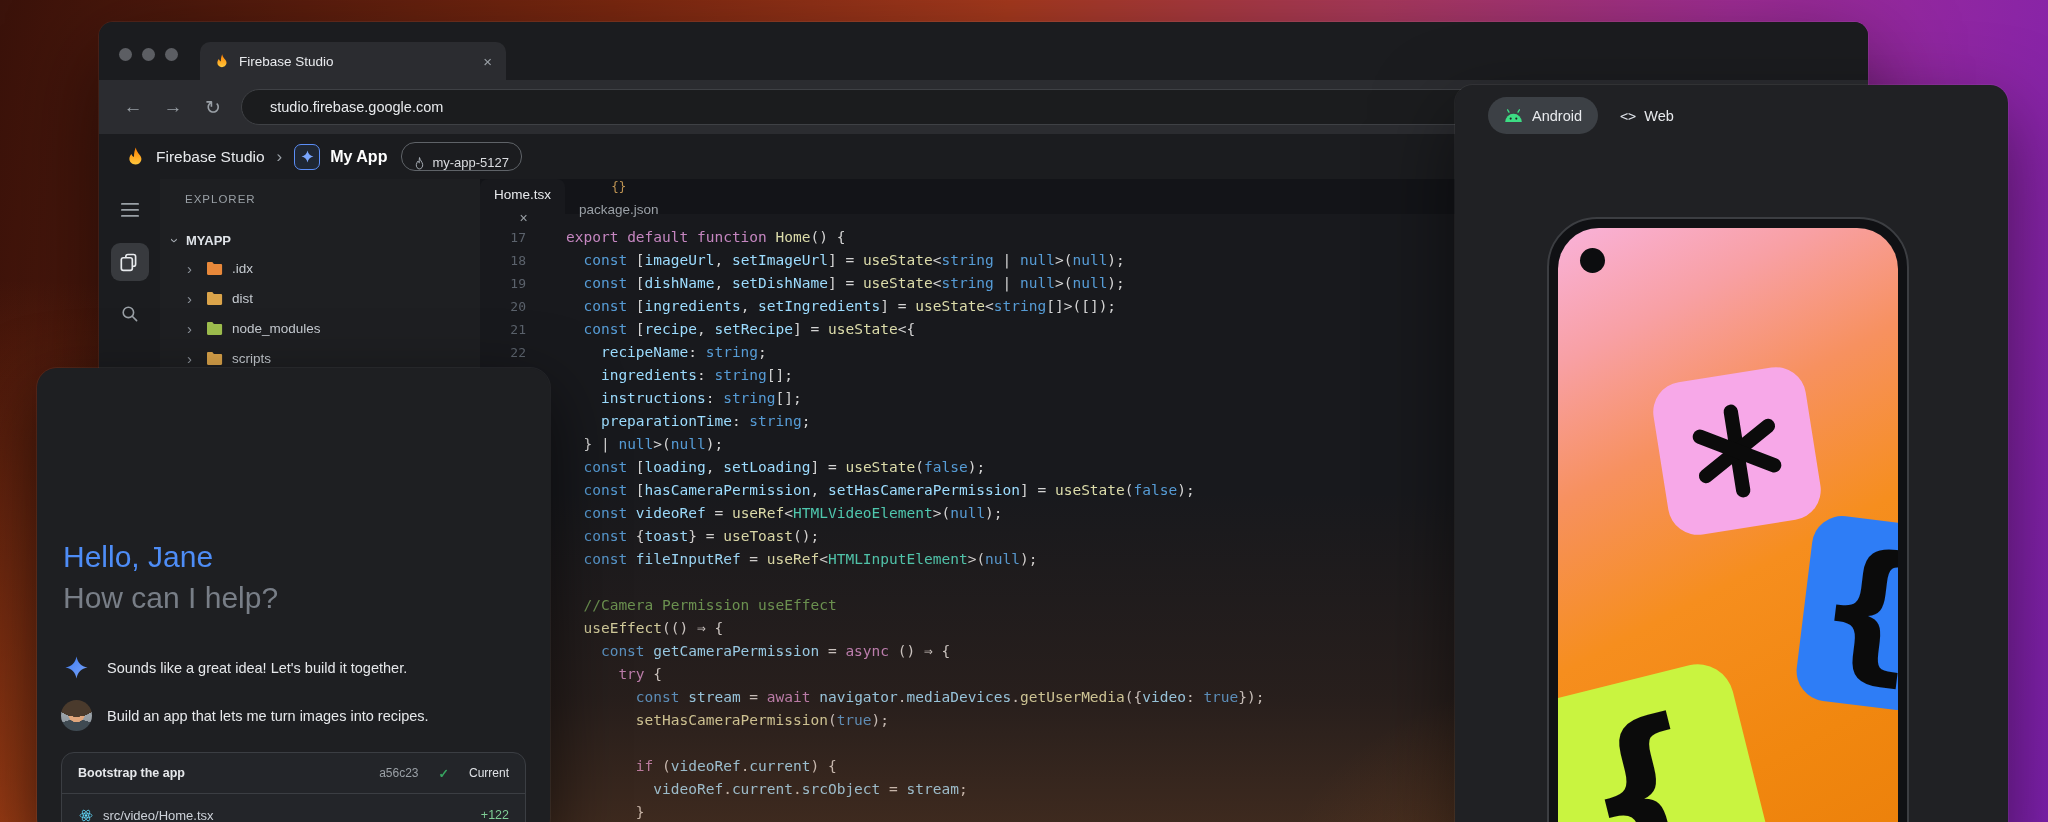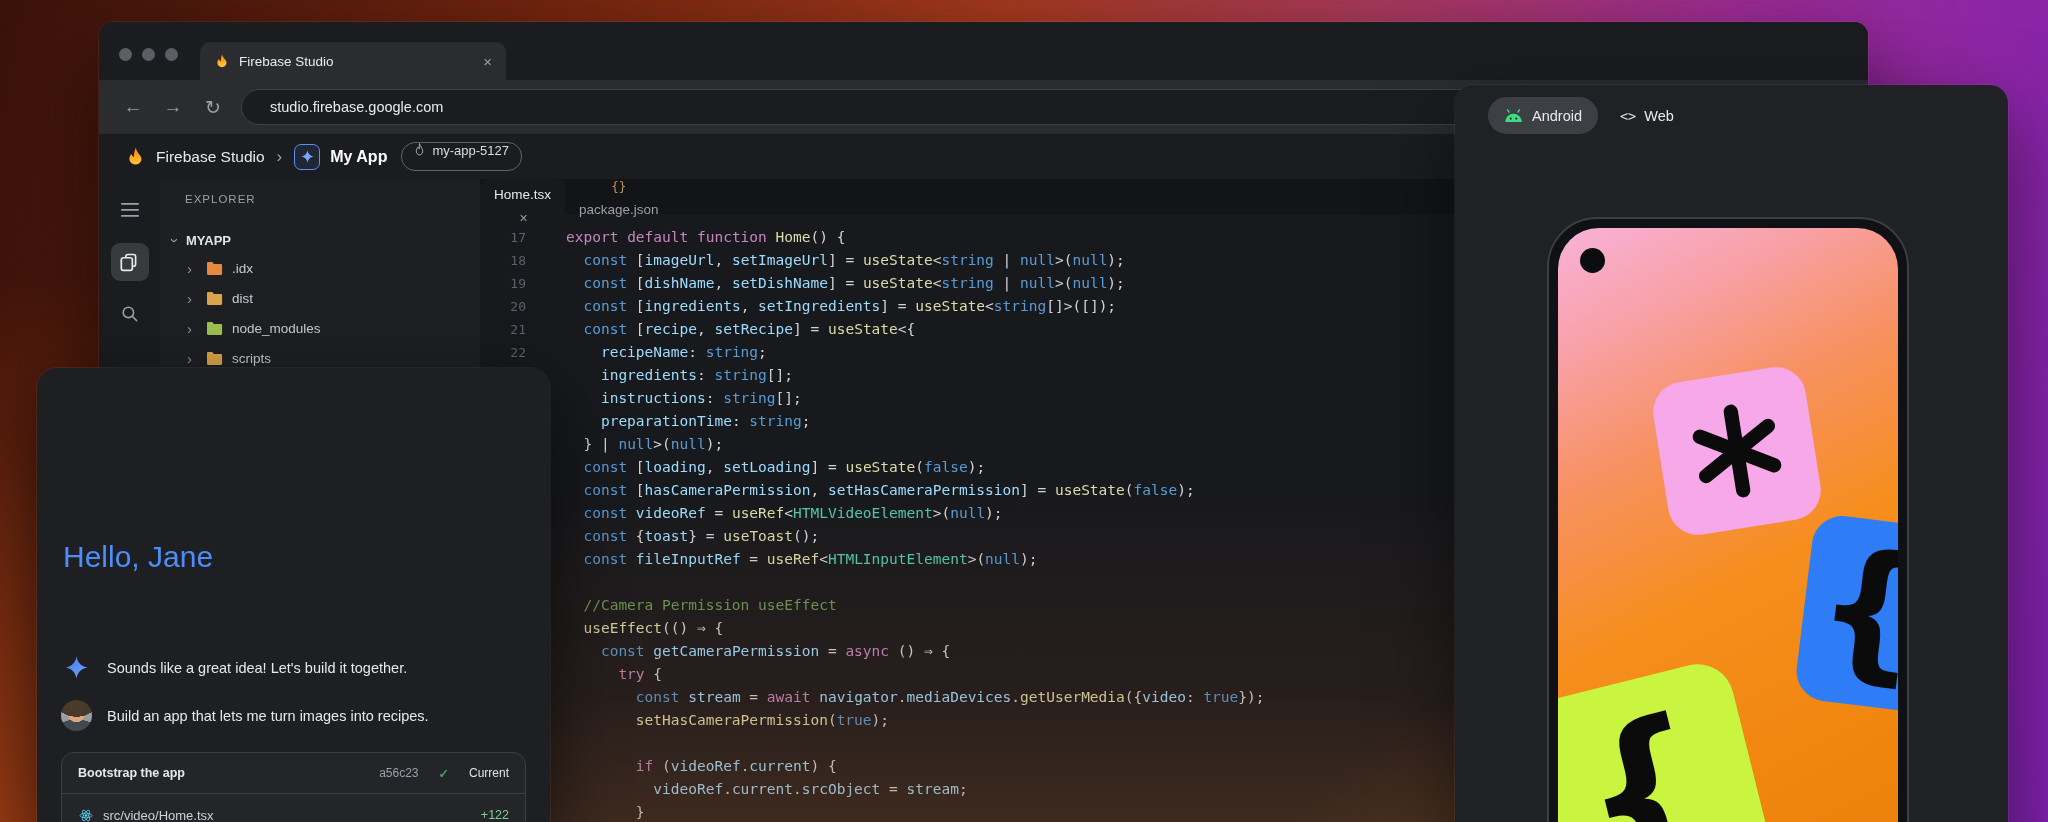--- a/index.html
+++ b/index.html
@@ -28,21 +28,21 @@
   .navic{width:40px;text-align:center;color:#9aa0a6;font-size:19px;}
   .urlbar{flex:1;height:34px;margin:0 8px;background:#1b1c1e;border:1px solid #3f4145;border-radius:18px;
     display:flex;align-items:center;padding:0 28px;color:#e8eaed;font-size:14.5px;}
   .appbar{height:45px;background:#1b1c1f;display:flex;align-items:center;padding:0 26px;border-bottom:1px solid #121316;}
   .appbar .prod{font-size:15.5px;color:#e8eaed;margin-left:10px;}
   .appbar .sep{color:#9aa0a6;font-size:17px;margin:0 12px;}
   .appicon{width:26px;height:26px;border-radius:7px;border:1.5px solid #5b8ef7;background:rgba(66,133,244,.10);
     display:flex;align-items:center;justify-content:center;box-sizing:border-box;}
   .appname{font-size:16px;font-weight:700;color:#ffffff;margin-left:10px;}
   .projpill{margin-left:14px;height:27px;border:1px solid #5f6368;border-radius:14px;display:flex;
-    align-items:flex-start;gap:7px;padding:0 12px;color:#dadce0;font-size:13px;}
+    align-items:flex-end;gap:7px;padding:0 12px;color:#dadce0;font-size:13px;}
   
   .main{position:absolute;top:157px;left:0;right:0;bottom:0;display:flex;}
   .activity{width:61px;background:#1b1c1f;display:flex;flex-direction:column;align-items:center;padding-top:12px;gap:14px;flex:none;}
   .atile{width:38px;height:38px;border-radius:9px;display:flex;align-items:center;justify-content:center;color:#9aa0a6;}
   .atile.active{background:#383a3e;color:#e8eaed;}
   .explorer{width:320px;flex:none;background:#1e1f22;box-sizing:border-box;padding-top:14px;}
   .exp-title{margin-left:25px;font-size:11.5px;letter-spacing:1px;color:#9aa0a6;}
   .root-row{margin-top:22px;padding-left:13px;display:flex;align-items:center;gap:8px;height:26px;color:#dfe3e8;font-size:13px;font-weight:700;}
   .root-chev{display:inline-block;transform:rotate(90deg);color:#aab0b7;font-size:15px;font-weight:400;}
   .tree-item{height:30px;display:flex;align-items:center;padding-left:27px;gap:9px;color:#c6cbd1;font-size:13.5px;}
@@ -361,20 +361,21 @@
         <span class="glyph">{</span>
       </div>
     </div>
   </div>
 </div>
 
 <div class="gemini">
 
   <div class="gem-greet">
     <div class="g1">Hello, Jane</div>
+    <div class="g2">How can I help?</div>
   </div>
 
   <div class="gem-body">
     <div class="msg-row">
       <svg class="gstar" width="23" height="23" viewBox="0 0 100 100" style="margin:0 4px;">
           <defs>
             <linearGradient id="gg2" x1="0" y1="0" x2="1" y2="1">
               <stop offset="0" stop-color="#3e7bf0"></stop>
               <stop offset="1" stop-color="#7aa4fa"></stop>
             </linearGradient>

